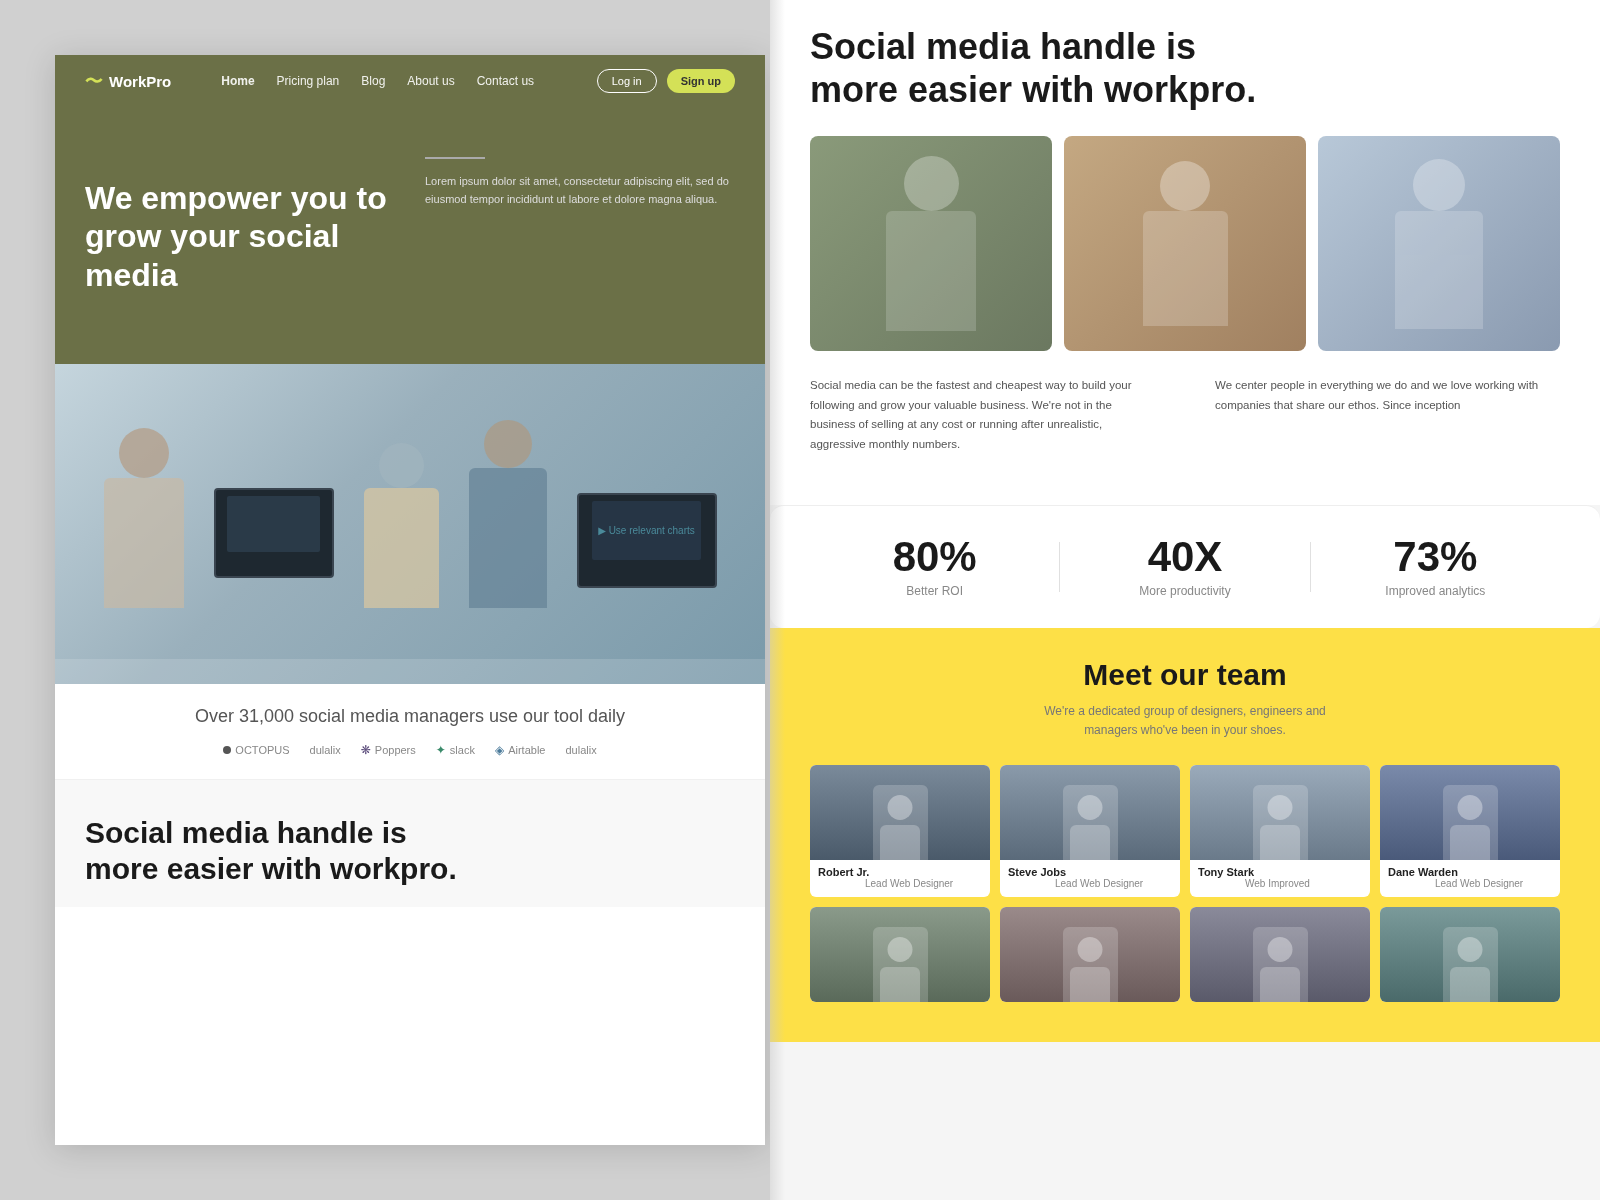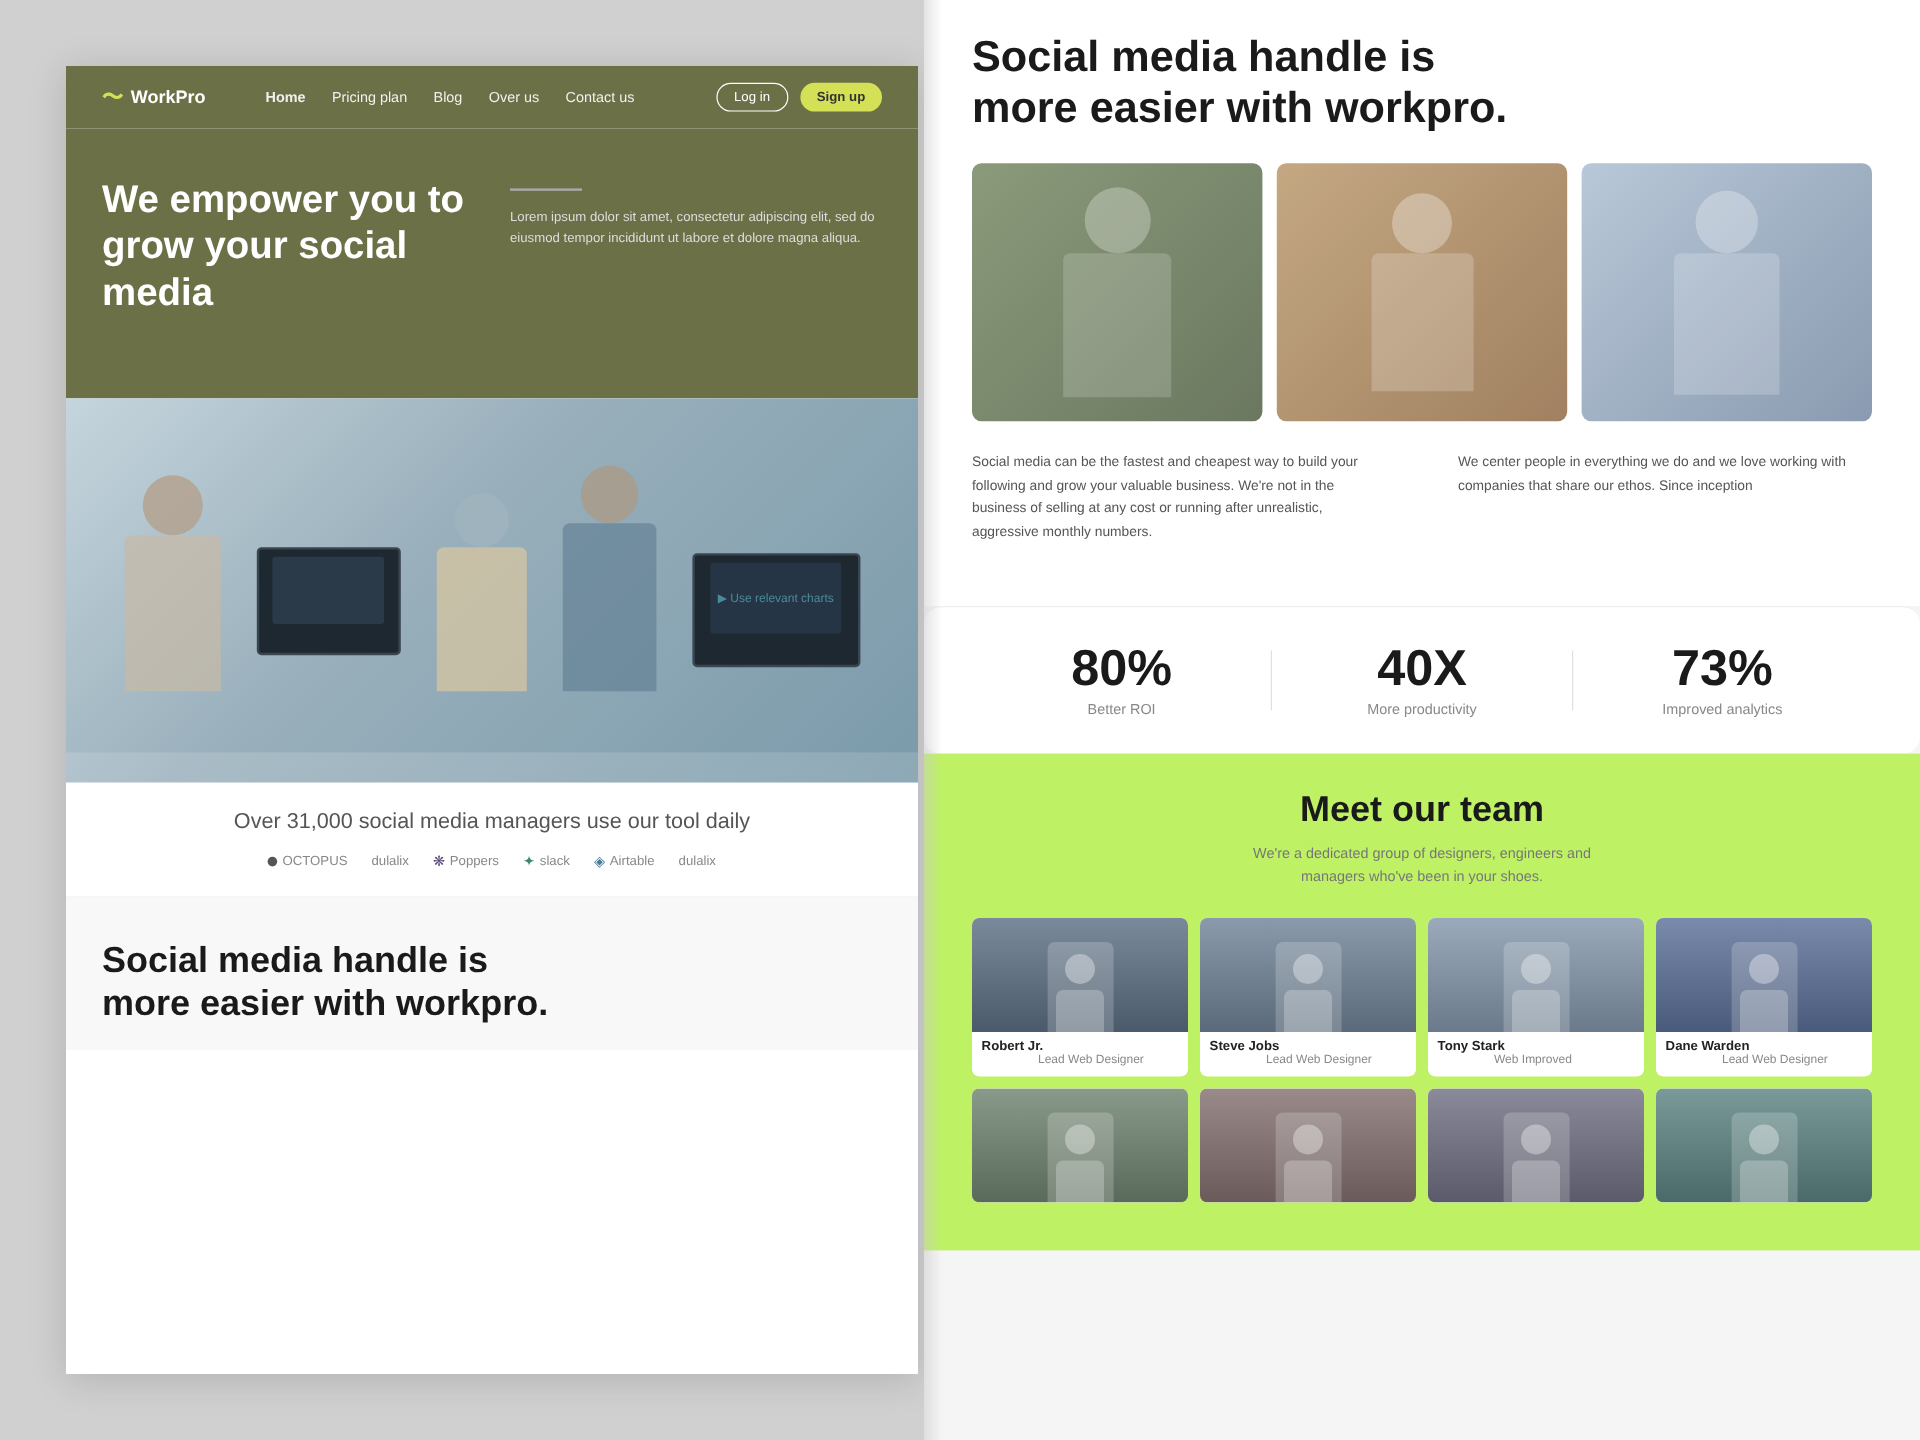--- a/index.html
+++ b/index.html
@@ -82,21 +82,21 @@
       cursor: pointer;
     }
 
     
     .hero {
       background: #6b7047;
       padding: 40px 30px 50px;
       display: flex;
       gap: 30px;
     }
-    .hero-left { flex: 1; }
+    .hero-left { flex: 1; margin-top: 32px; }
     .hero-title {
       color: #fff;
       font-size: 32px;
       font-weight: 700;
       line-height: 1.2;
       margin-bottom: 20px;
     }
     .hero-right {
       flex: 1;
       padding-top: 10px;
@@ -256,21 +256,21 @@
       line-height: 1;
     }
     .stat-label {
       font-size: 12px;
       color: #888;
       margin-top: 6px;
     }
 
     
     .team-section {
-      background: #bef264;
+      background: #fde047;
       padding: 30px 40px;
       text-align: center;
     }
     .team-title {
       font-size: 30px;
       font-weight: 700;
       color: #1a1a1a;
       margin-bottom: 10px;
     }
     .team-subtitle {
@@ -373,21 +373,21 @@
 
   <nav class="navbar">
     <div class="logo">
       <span class="logo-icon">〜</span>
       <span>WorkPro</span>
     </div>
     <div class="nav-links">
       <a class="nav-link active">Home</a>
       <a class="nav-link">Pricing plan</a>
       <a class="nav-link">Blog</a>
-      <a class="nav-link">Over us</a>
+      <a class="nav-link">About us</a>
       <a class="nav-link">Contact us</a>
     </div>
     <div class="nav-buttons">
       <button class="btn-login">Log in</button>
       <button class="btn-signup">Sign up</button>
     </div>
   </nav>
 
   <section class="hero">
     <div class="hero-left">

